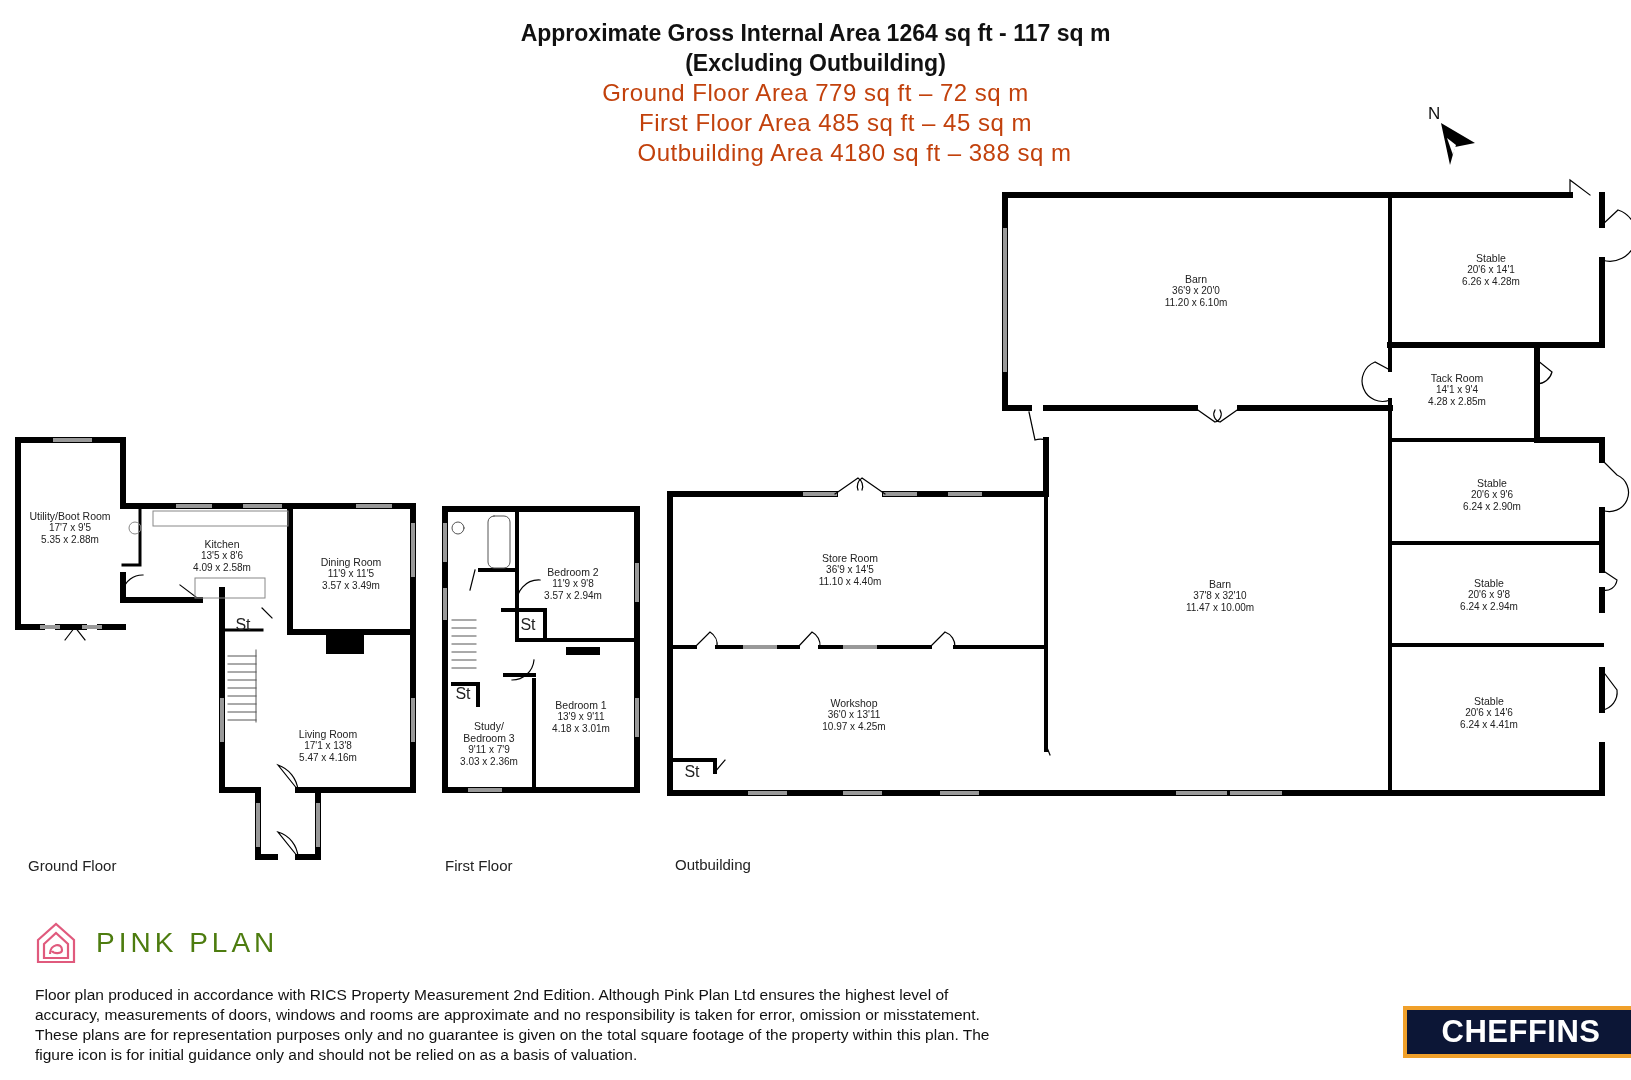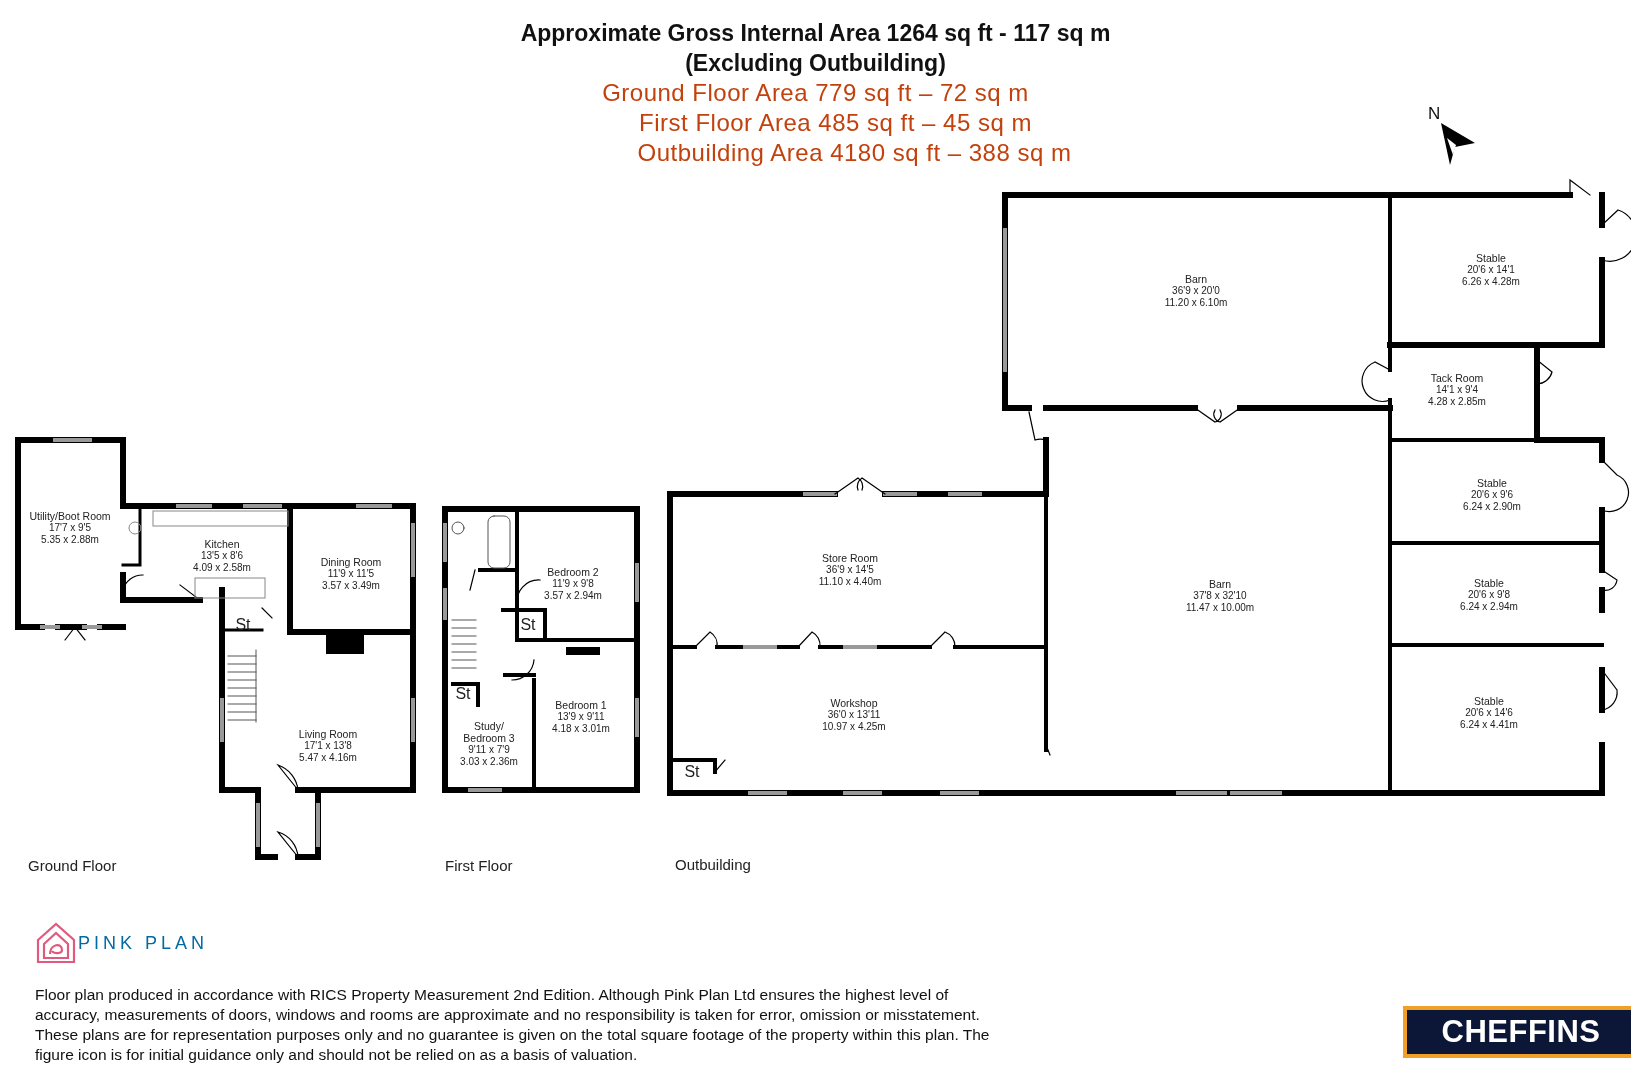--- a/index.html
+++ b/index.html
@@ -7,21 +7,21 @@
   .hdr { position:absolute; left:0; width:1631px; text-align:center; }
   .h-bold { font-weight:bold; font-size:23px; letter-spacing:0; }
   .h-light { font-size:24px; font-weight:normal; color:#c2410c; letter-spacing:0.5px; }
   #plan { position:absolute; left:0; top:0; }
   .room { position:absolute; text-align:center; font-size:10px; line-height:12px; color:#222; transform:translateX(-50%); white-space:nowrap; }
   .room .nm { font-size:10.5px; }
   .st { position:absolute; font-size:16px; color:#222; transform:translate(-50%,-50%); }
   .floor-label { position:absolute; font-size:15px; color:#222;margin-top:42px; }
   .north { position:absolute; left:1428px; top:104px; font-size:17px; color:#111; }
   .pink-logo { position:absolute; left:34px; top:920px; display:flex; align-items:center; }
-  .pink-text { font-size:18px; letter-spacing:4px; color:#0369a1; }
+  .pink-text { font-size:28px; letter-spacing:4px; color:#4d7c0f; margin-left:18px; }
   .disclaimer { position:absolute; left:35px; top:985px; width:980px; font-size:15.5px; line-height:20px; color:#111; }
   .cheffins { position:absolute; left:1403px; top:1006px; width:236px; height:52px; background:#0c1636; border:4px solid #f0a02a; box-sizing:border-box; display:flex; align-items:center; justify-content:center; }
   .cheffins span { color:#ffffff; font-weight:bold; font-size:31px; letter-spacing:0.5px; }
 </style>
 </head>
 <body>
 
 <div class="hdr h-bold" style="top:20px;">Approximate Gross Internal Area 1264 sq ft - 117 sq m</div>
 <div class="hdr h-bold" style="top:50px;">(Excluding Outbuilding)</div>
 <div class="hdr h-light" style="top:79px;">Ground Floor Area 779 sq ft – 72 sq m</div>

